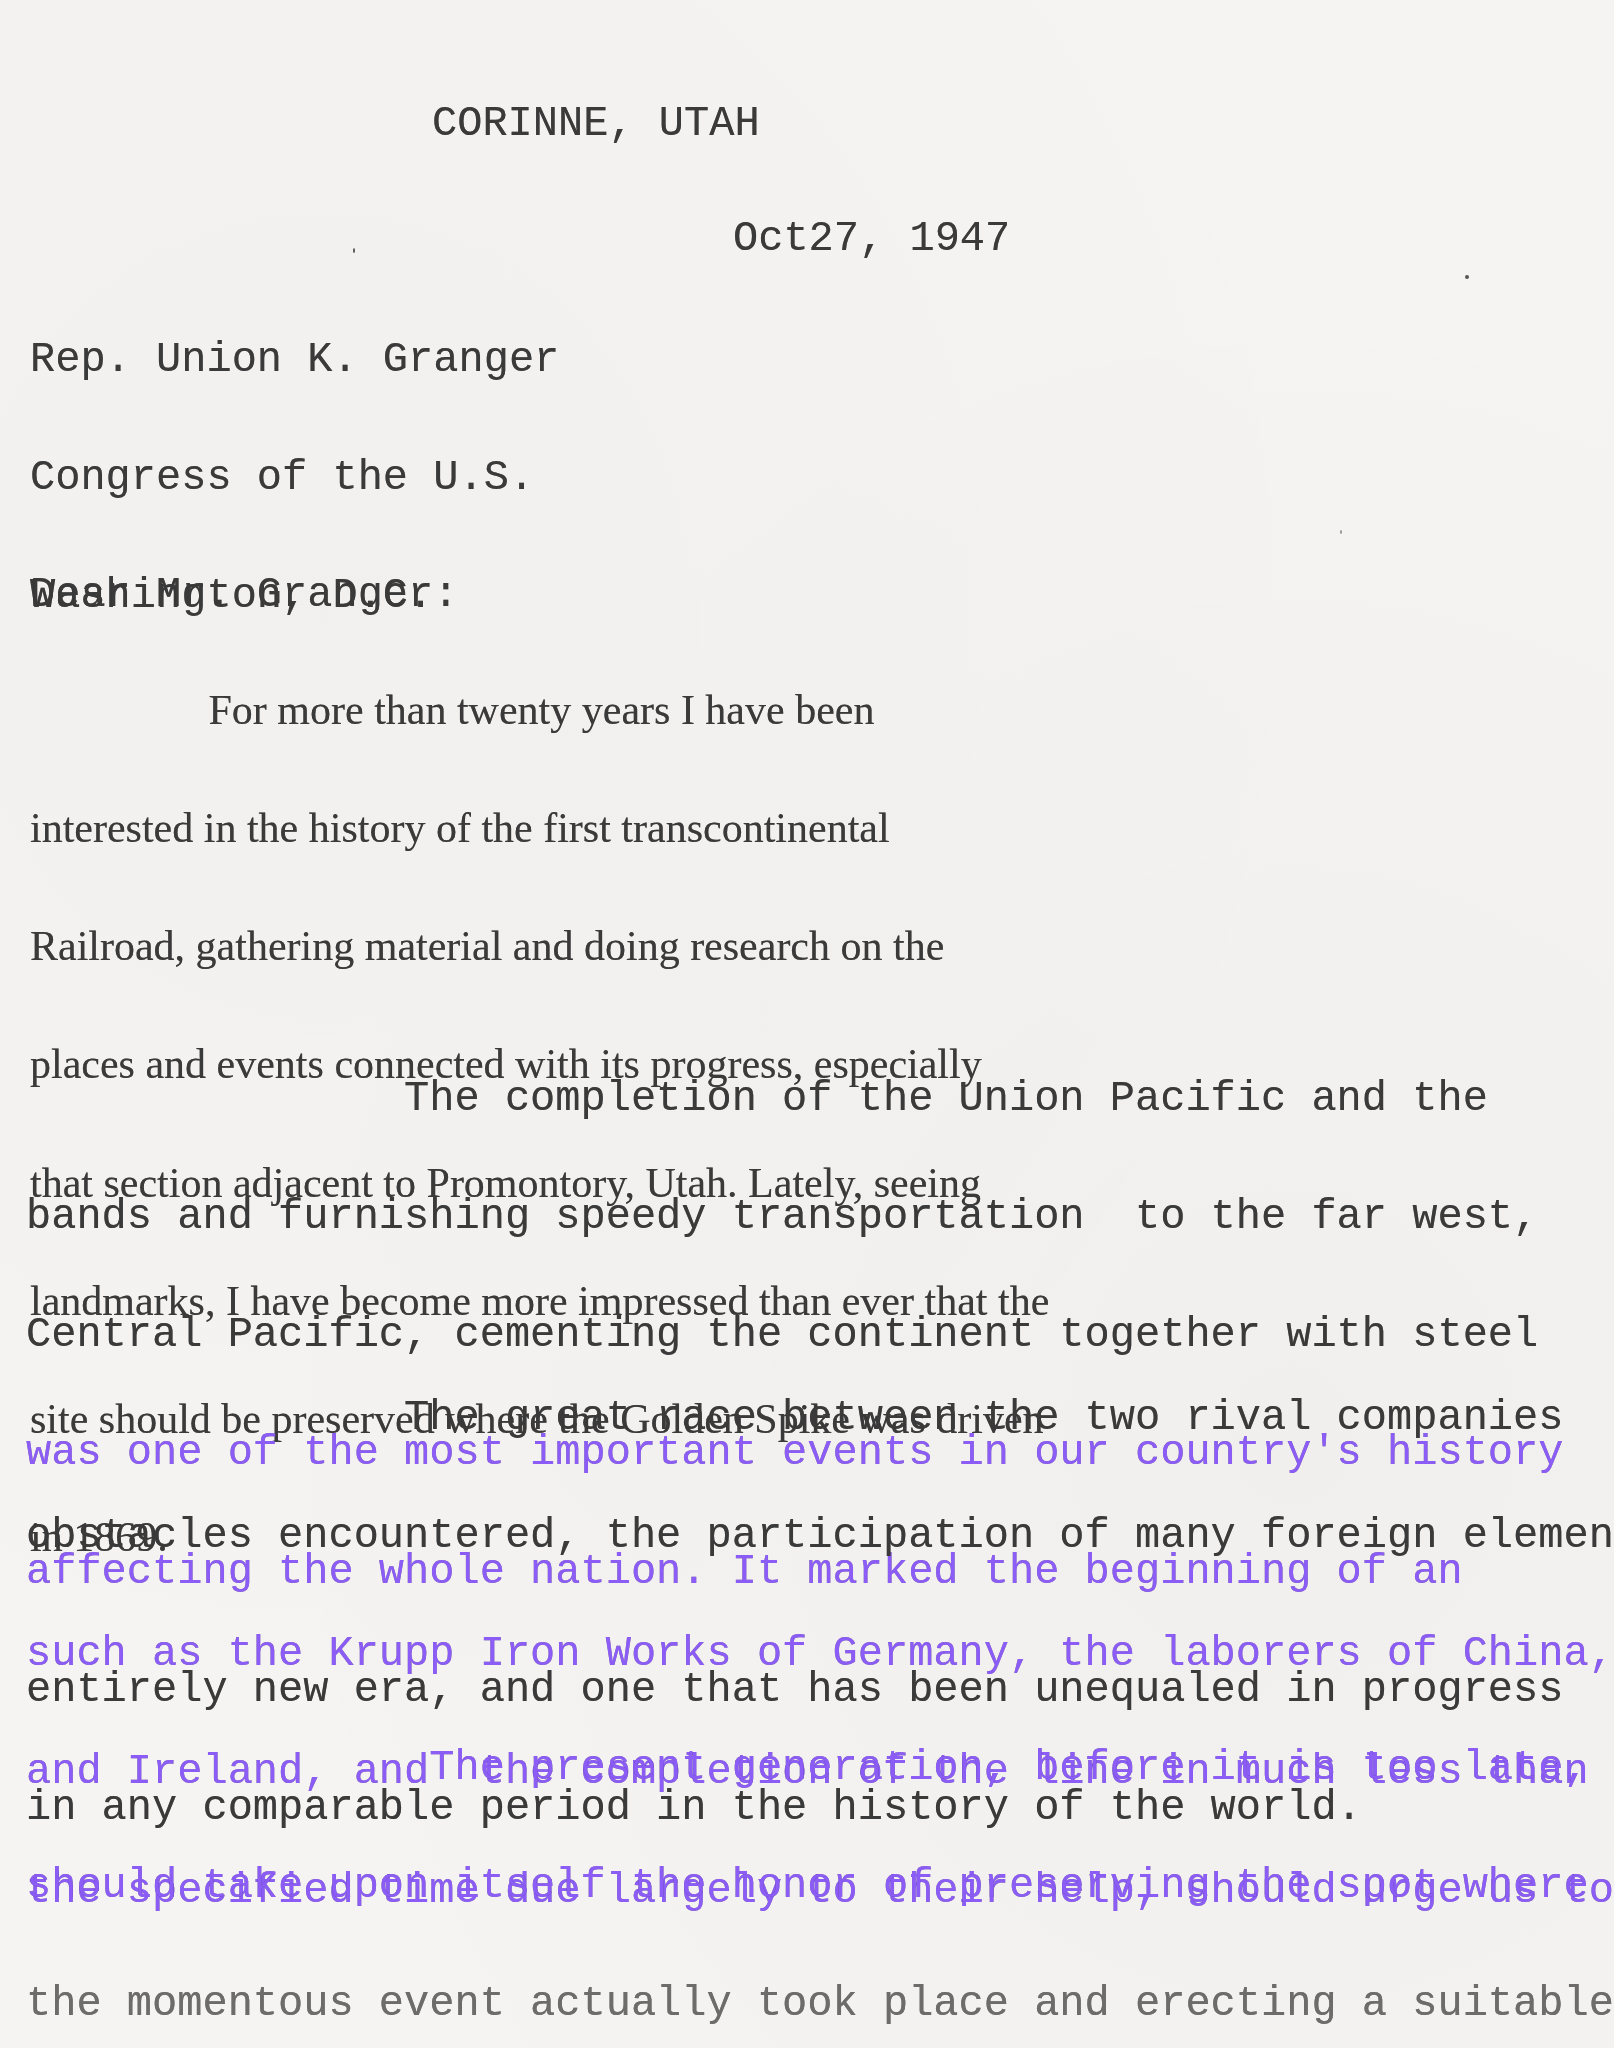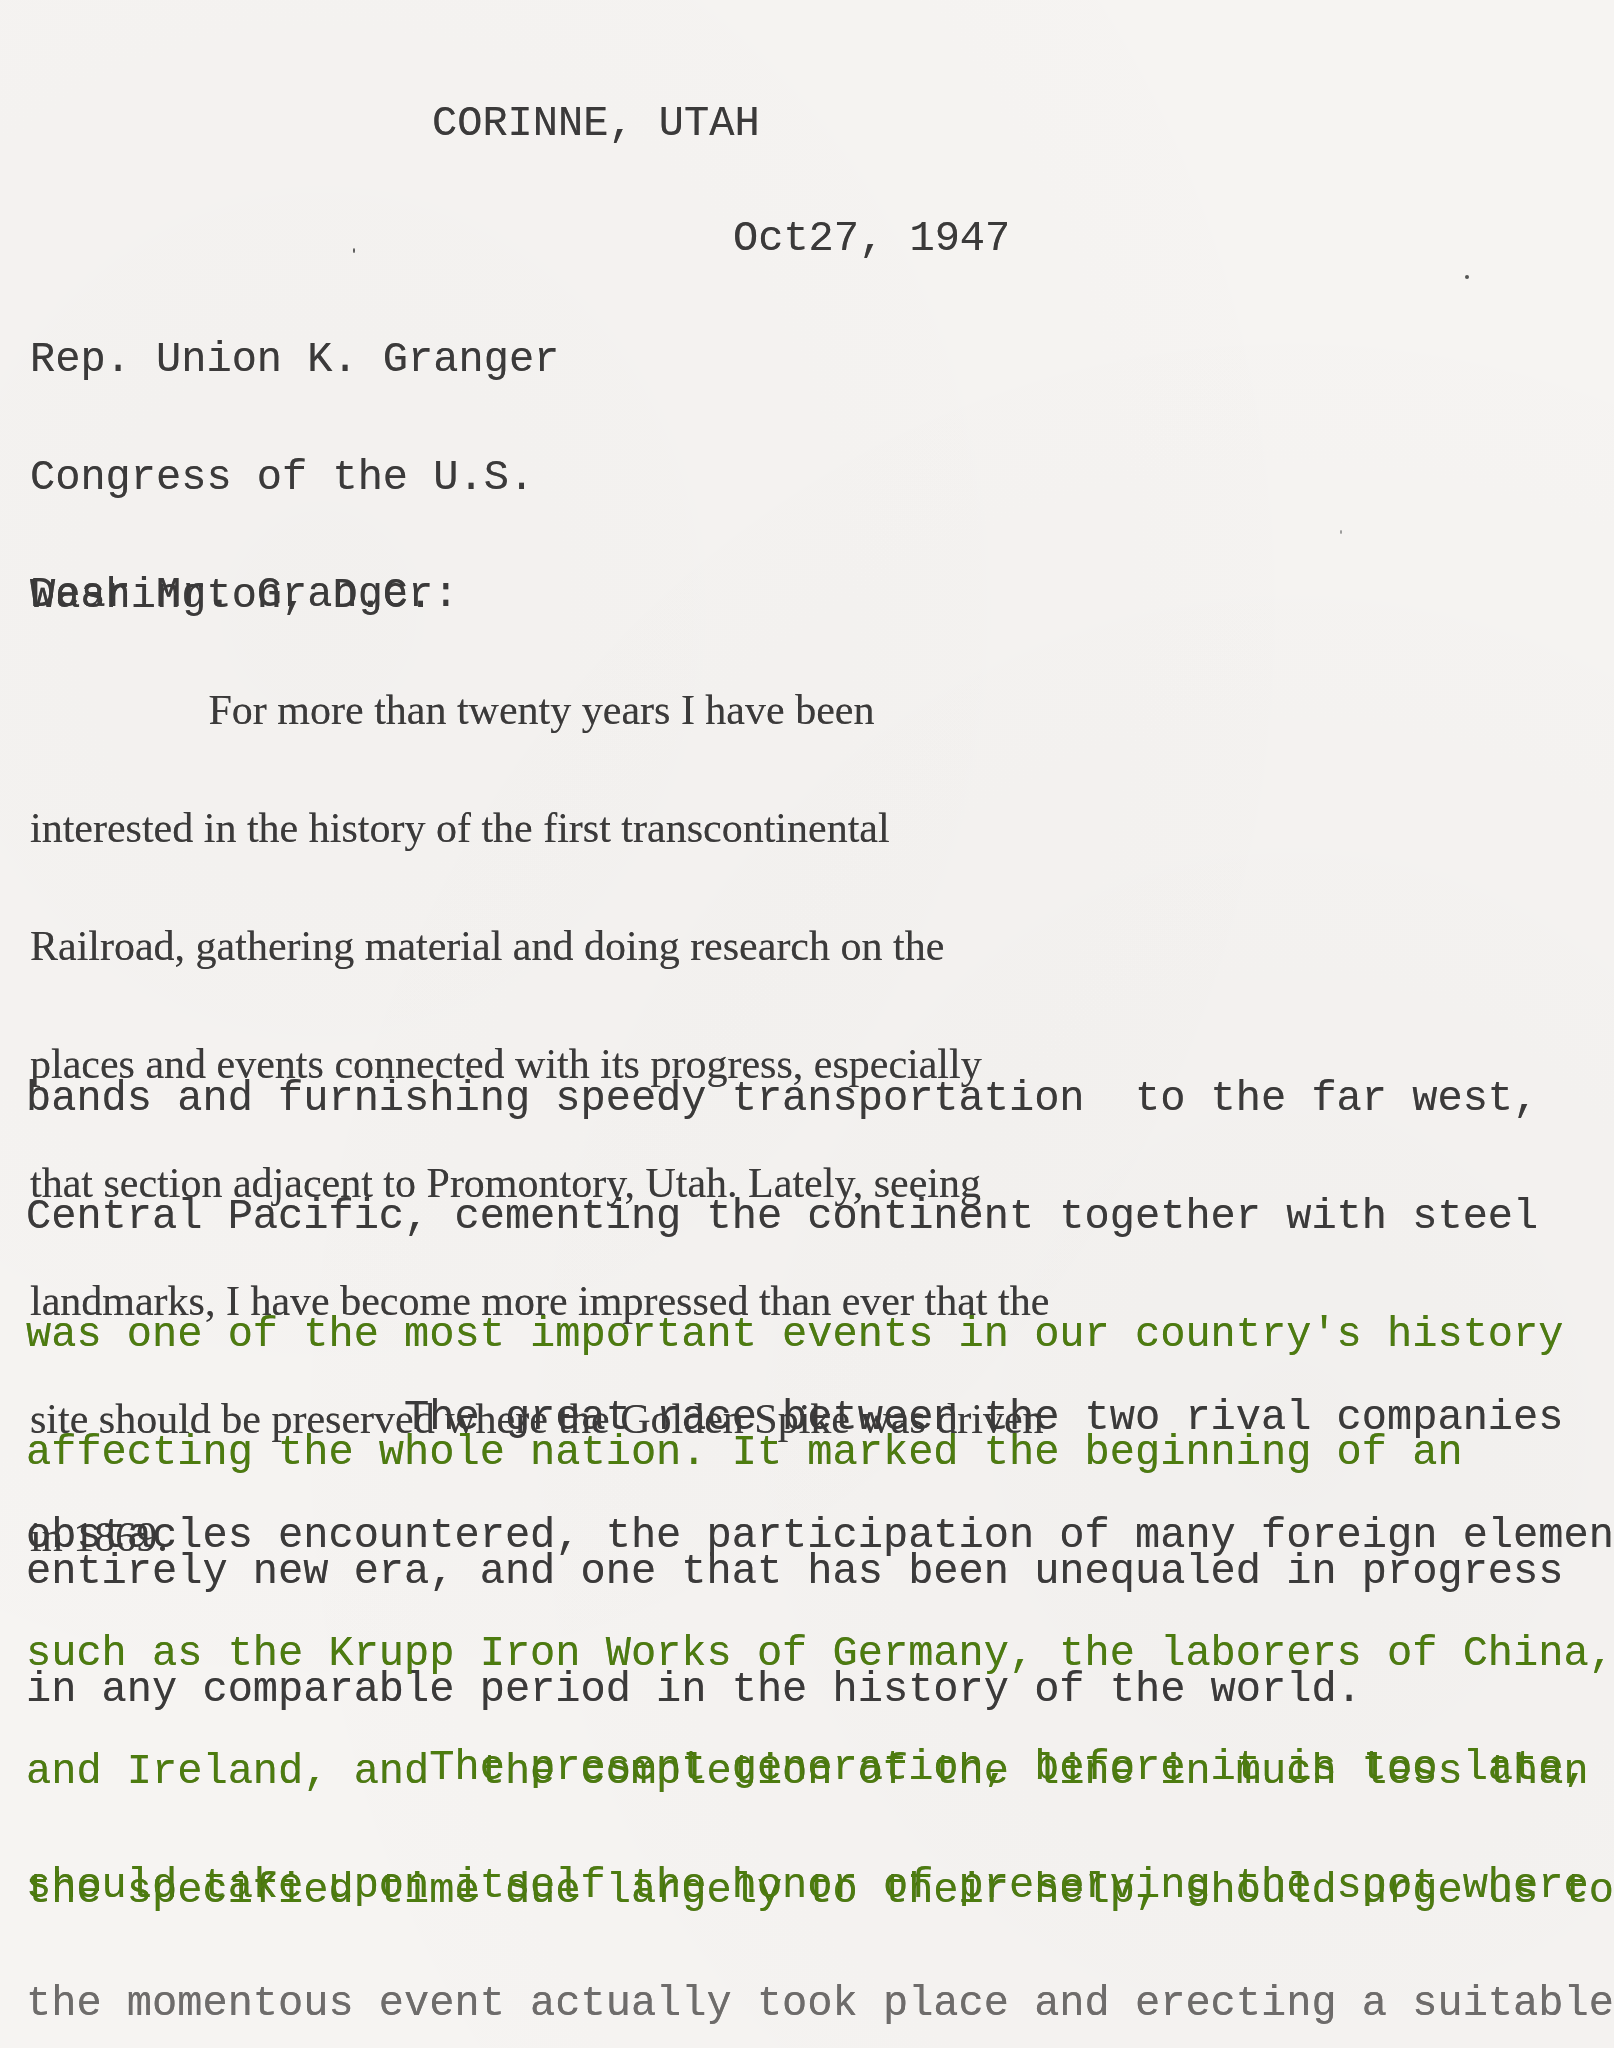--- a/index.html
+++ b/index.html
@@ -27,21 +27,21 @@
     font-family: "Liberation Mono", "DejaVu Sans Mono", monospace;
     font-size: 42px;
     line-height: 39.4px;
     color: #3b3a3a;
     white-space: pre;
     letter-spacing: 0;
     text-shadow: 0 0 0.6px rgba(40,40,40,0.55);
     -webkit-font-smoothing: antialiased;
   }
   .tw .ln { display: block; height: 39.4px; }
-  .faint { color: #4d7c0f; }
+  .faint { color: #8b5cf6; }
   .fainter { color: #6e6c6b; }
 
   #heading { left: 432px; top: 26px; }
   #date { left: 733px; top: 141px; }
   #address { left: 30px; top: 262px; }
   #salutation { left: 30px; top: 497px; }
   #para1 { left: 30px; top: 612px; font-family: Liberation Serif, serif; }
   #para2 { left: 26px; top: 1001px; }
   #para3 { left: 26px; top: 1320px; }
   #para4 { left: 26px; top: 1670px; }
@@ -80,20 +80,21 @@
     <span class="ln">interested in the history of the first transcontinental</span>
     <span class="ln">Railroad, gathering material and doing research on the</span>
     <span class="ln">places and events connected with its progress, especially</span>
     <span class="ln">that section adjacent to Promontory, Utah. Lately, seeing</span>
     <span class="ln">landmarks, I have become more impressed than ever that the</span>
     <span class="ln">site should be preserved where the Golden Spike was driven</span>
     <span class="ln">in 1869.</span>
   </div>
 
   <div id="para2" class="tw">
+    <span class="ln">               The completion of the Union Pacific and the</span>
     <span class="ln">bands and furnishing speedy transportation  to the far west,</span>
     <span class="ln">Central Pacific, cementing the continent together with steel</span>
     <span class="ln faint">was one of the most important events in our country's history</span>
     <span class="ln faint">affecting the whole nation. It marked the beginning of an</span>
     <span class="ln">entirely new era, and one that has been unequaled in progress</span>
     <span class="ln">in any comparable period in the history of the world.</span>
   </div>
 
   <div id="para3" class="tw">
     <span class="ln">               The great race between the two rival companies</span>

